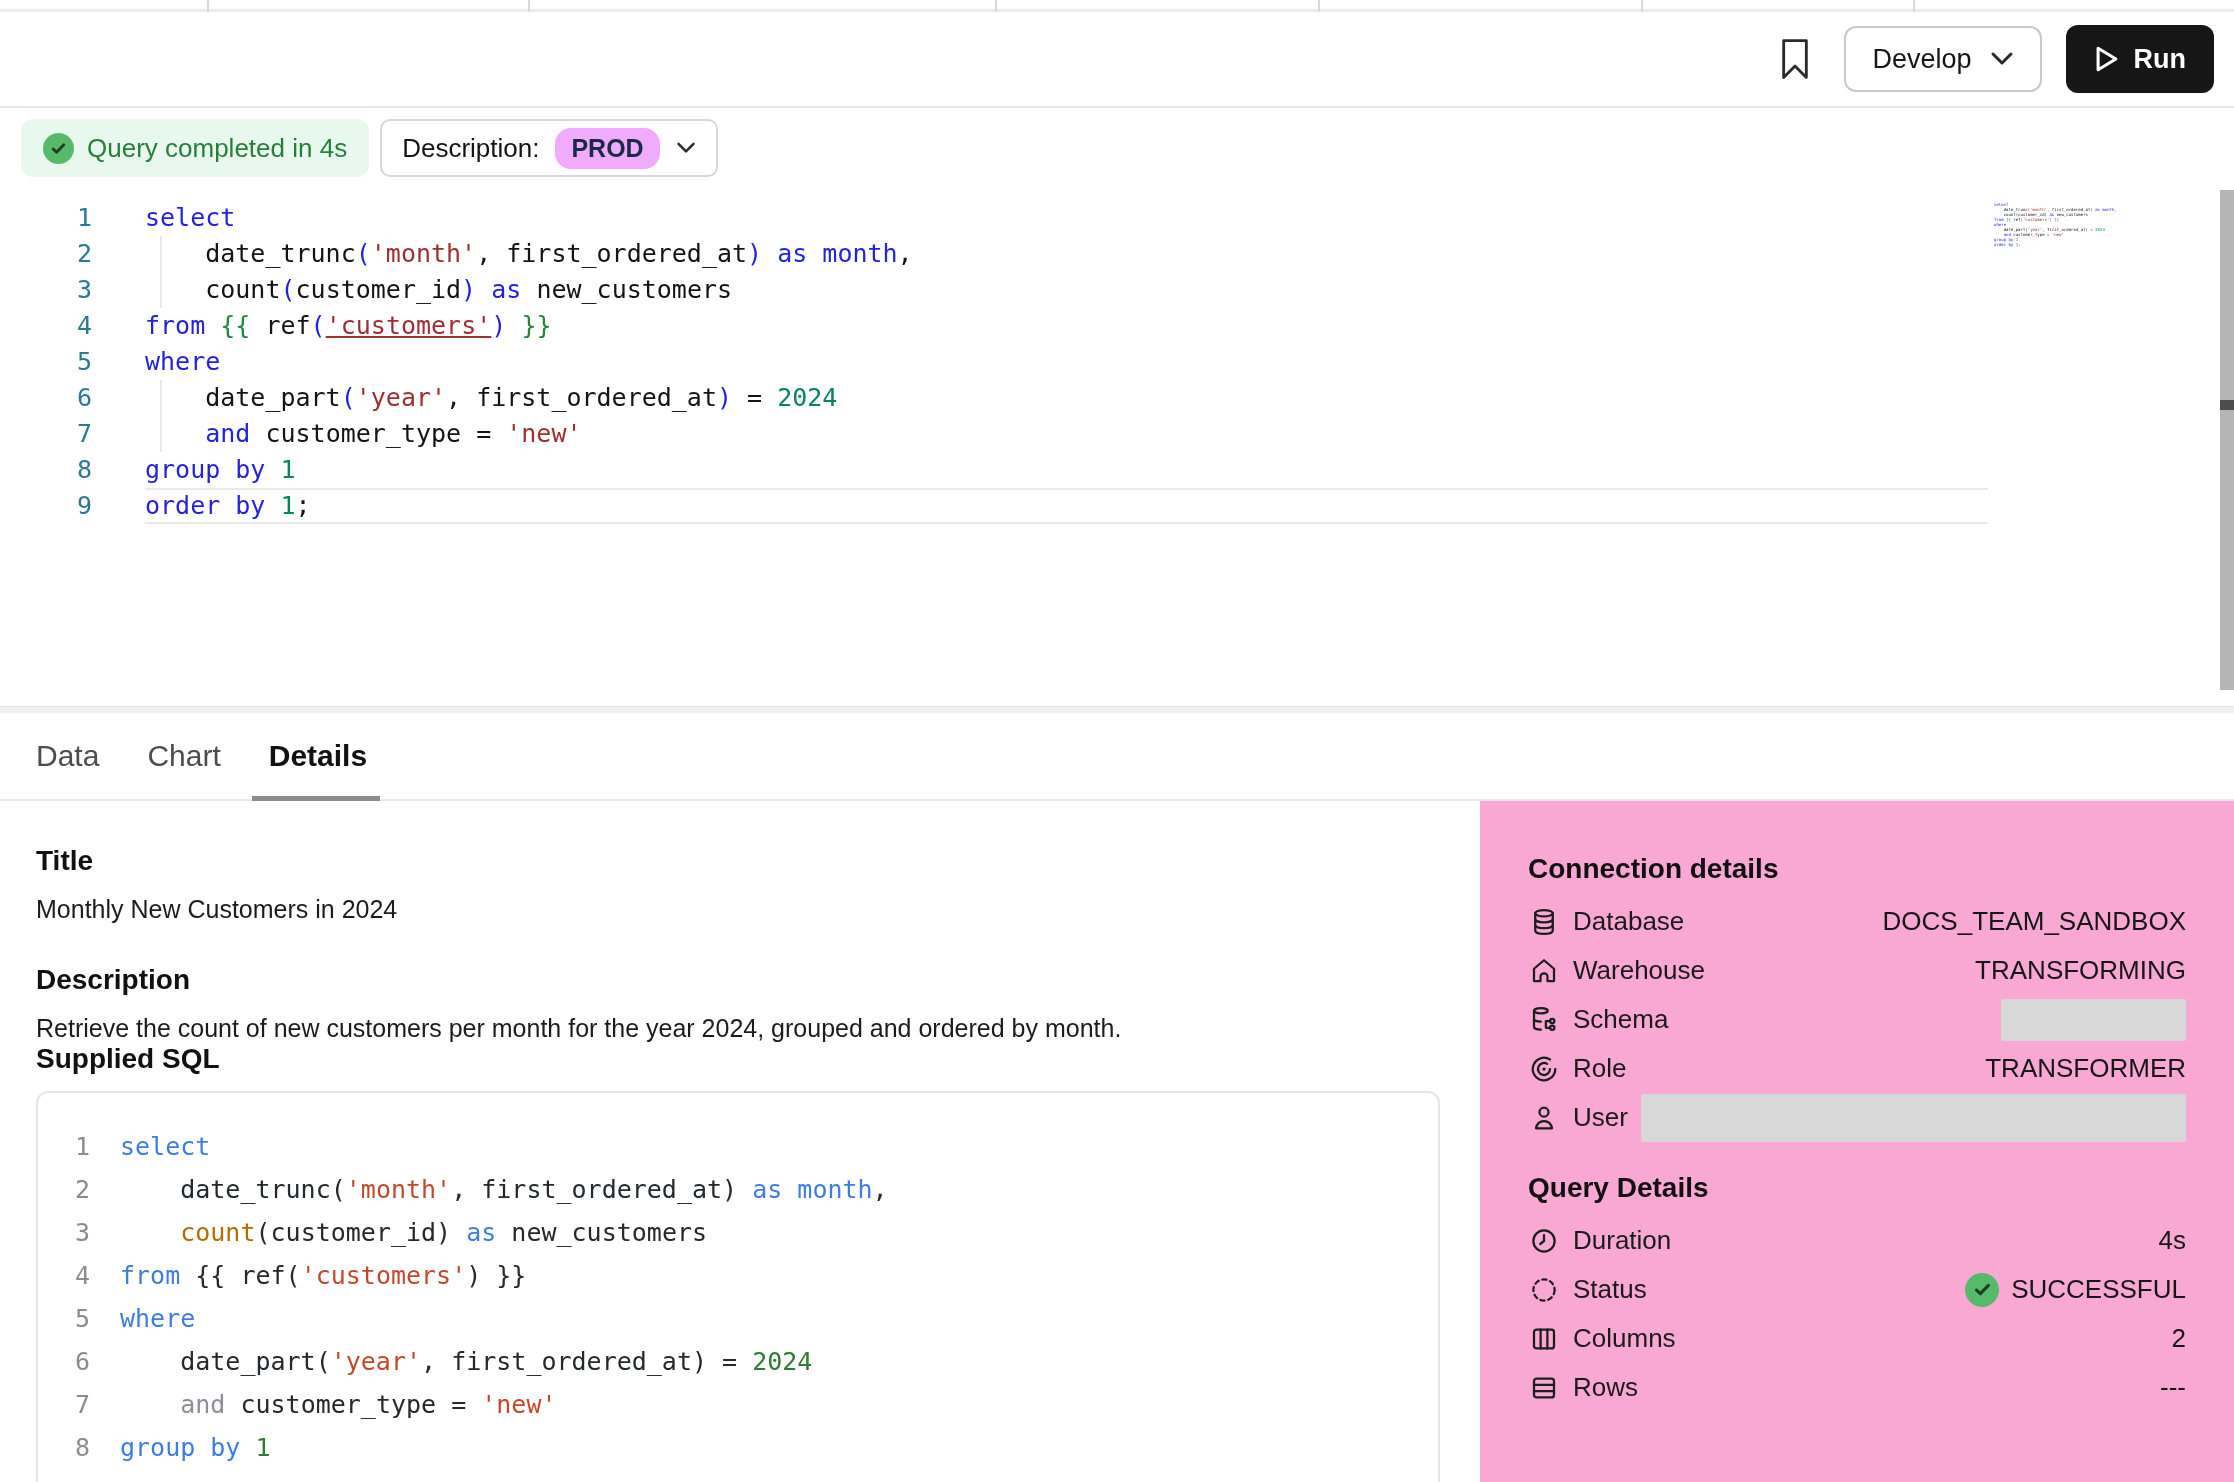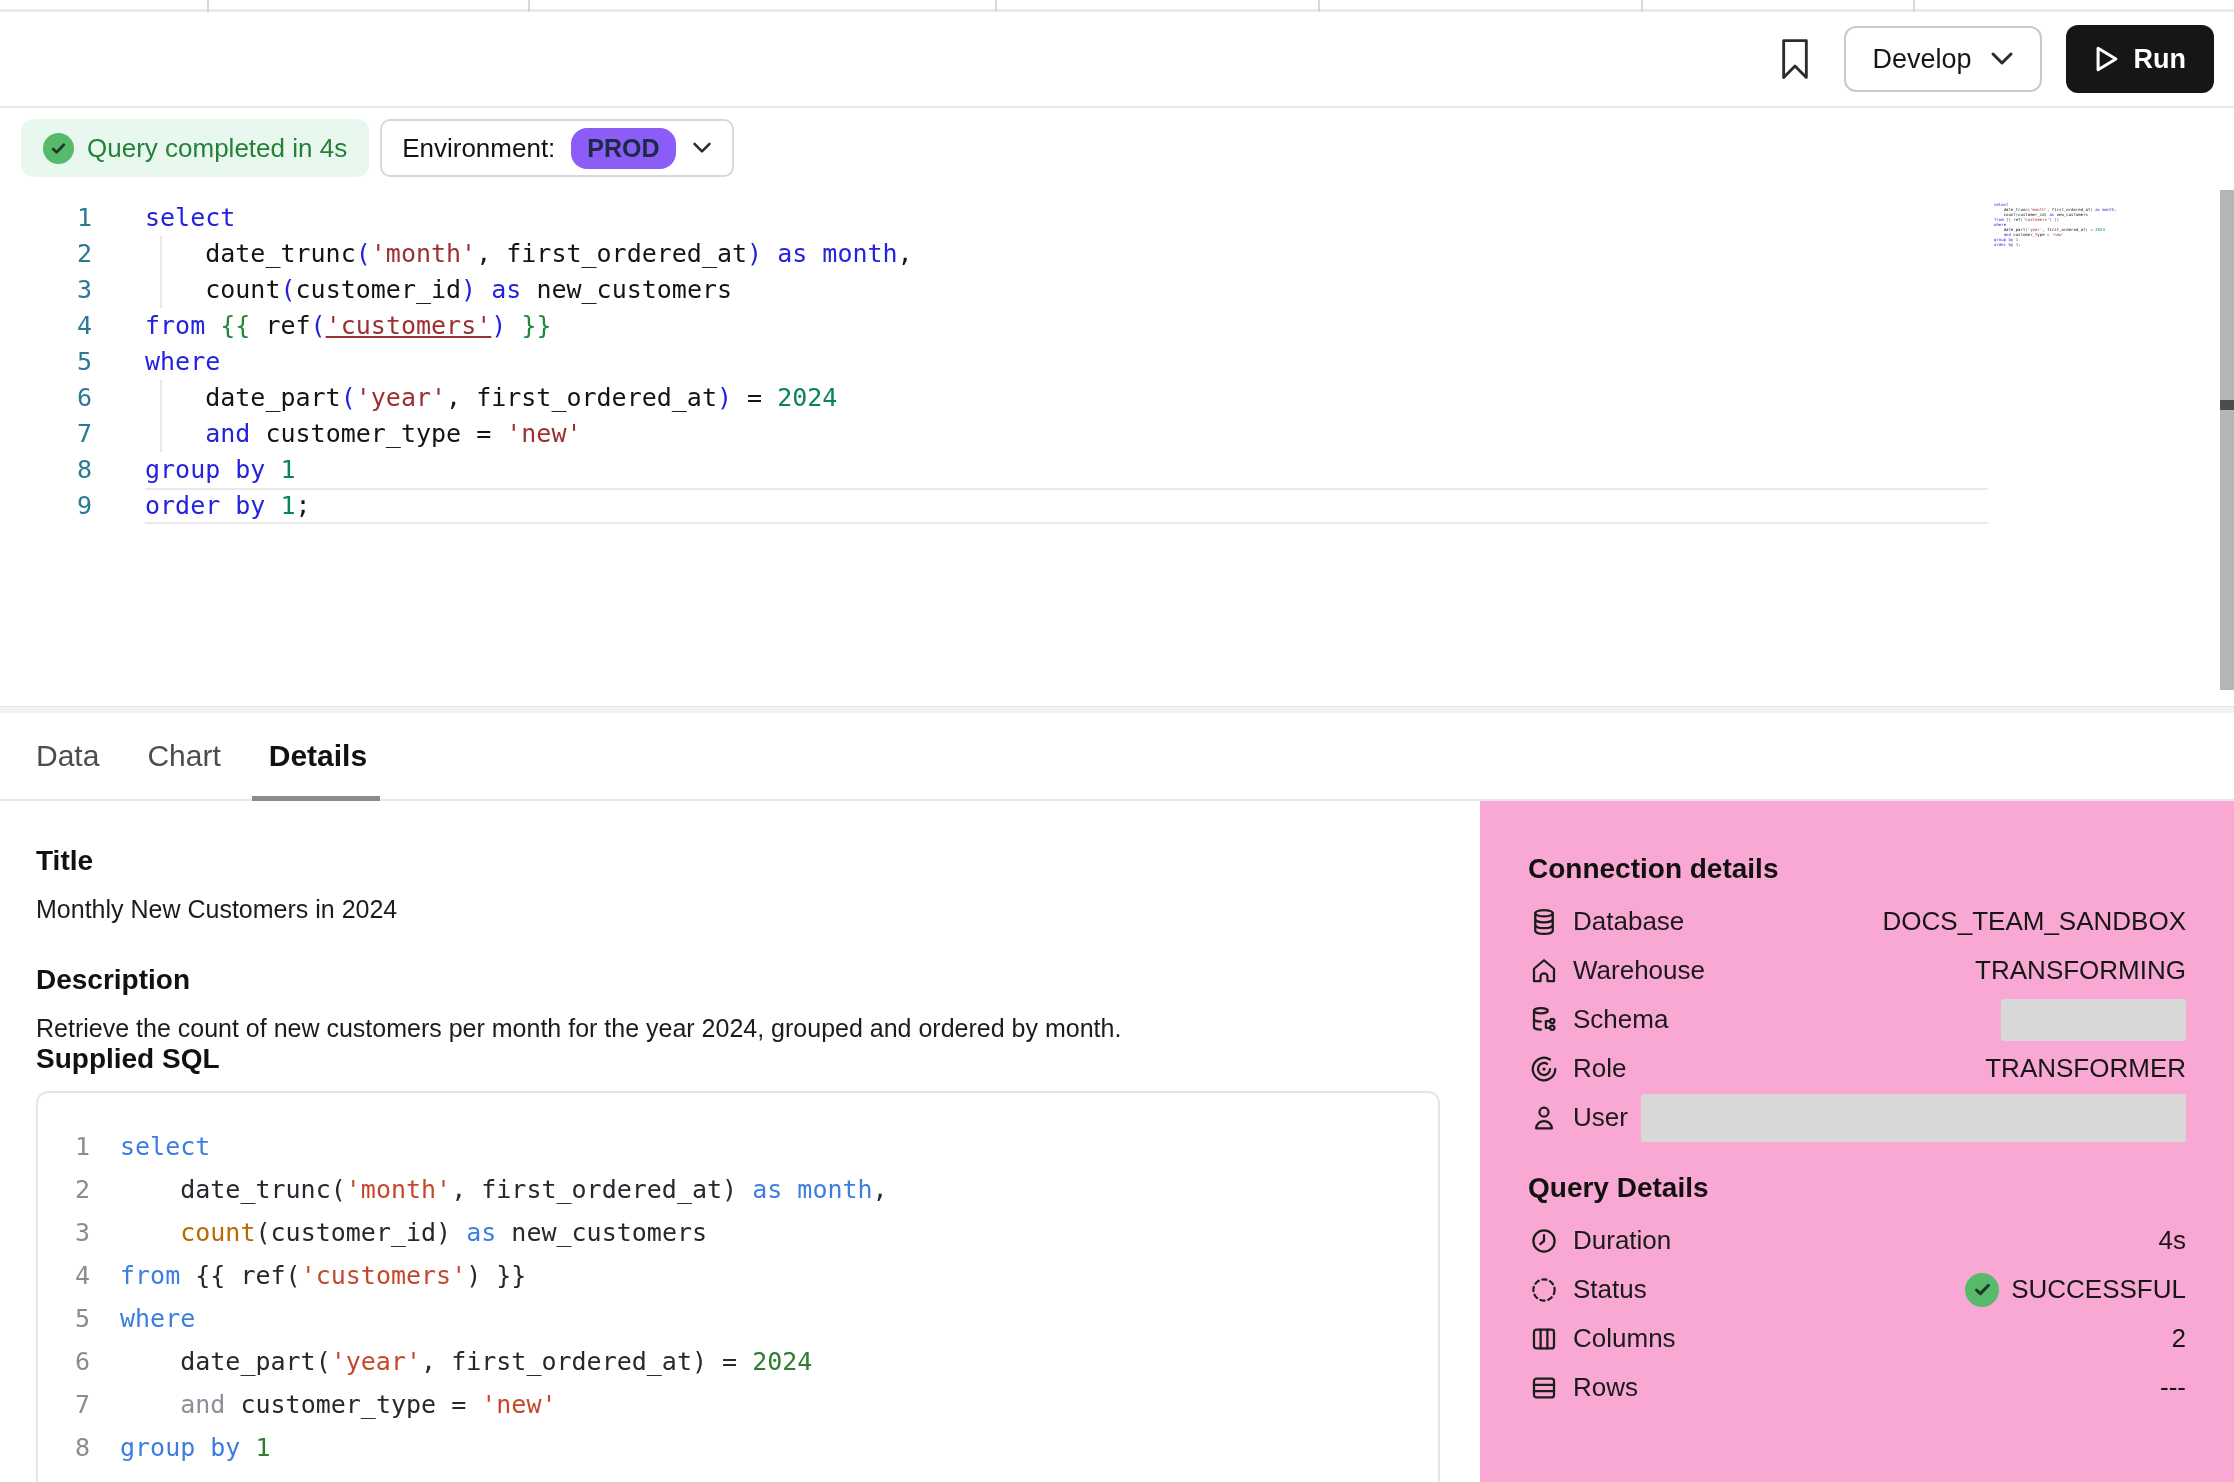--- a/index.html
+++ b/index.html
@@ -26,21 +26,21 @@
   .status-row { height:80px; display:flex; align-items:center; gap:11px; padding-left:21px; }
   .query-badge { height:58px; display:flex; align-items:center; gap:13px; padding:0 22px;
     background:#e9f8ee; border-radius:12px; }
   .query-badge .txt { font-size:26px; font-weight:500; color:#25803a; }
   .green-circle { width:31px; height:31px; border-radius:50%; background:#57ba6b;
     display:inline-flex; align-items:center; justify-content:center; flex:none; }
   .green-circle svg { width:17px; height:17px; }
   .env-select { height:58px; display:flex; align-items:center; gap:16px; padding:0 20px;
     background:#fff; border:2px solid #d8d8d8; border-radius:10px; cursor:pointer; }
   .env-select .lbl { font-size:26px; color:#141414; }
-  .env-pill { background:#8b5cf6; border-radius:16px; padding:6px 16px; font-size:25px;
+  .env-pill { background:#f0abfc; border-radius:16px; padding:6px 16px; font-size:25px;
     font-weight:600; color:#1b2b47; }
 
   
   .editor-wrap { position:relative; height:518px; background:#fff; }
   .code-editor { padding-top:12px; font-family:"DejaVu Sans Mono", monospace; font-size:25px; }
   .code-editor .cl { position:relative; height:36px; line-height:36px; padding-left:145px; white-space:pre; }
   .code-editor .ln { position:absolute; left:0; top:0; width:92px; text-align:right; color:#2b7a93; }
   .code-editor .cl.guide::before { content:""; position:absolute; left:160px; top:0; bottom:0;
     border-left:2px solid #e9e9e9; }
   .code-editor .cl.active::after { content:""; position:absolute; left:145px; right:246px; top:0; bottom:0;
@@ -153,21 +153,21 @@
 <div class="status-row">
   <div class="query-badge">
     <span class="green-circle">
       <svg viewBox="0 0 16 16" fill="none" stroke="#1e3b24" stroke-width="2.6" stroke-linecap="round" stroke-linejoin="round">
           <path d="M3 8.5l3.2 3L13 4.5"></path>
         </svg>
     </span>
     <span class="txt">Query completed in 4s</span>
   </div>
   <div class="env-select">
-    <span class="lbl">Environment:</span>
+    <span class="lbl">Description:</span>
     <span class="env-pill">PROD</span>
     <span class="chev">
       <svg width="20" height="14" viewBox="0 0 24 16" fill="none" stroke="currentColor" stroke-width="3" stroke-linecap="round" stroke-linejoin="round">
           <path d="M3 3l9 9 9-9"></path>
         </svg>
     </span>
   </div>
 </div>
 
 <div class="editor-wrap">

